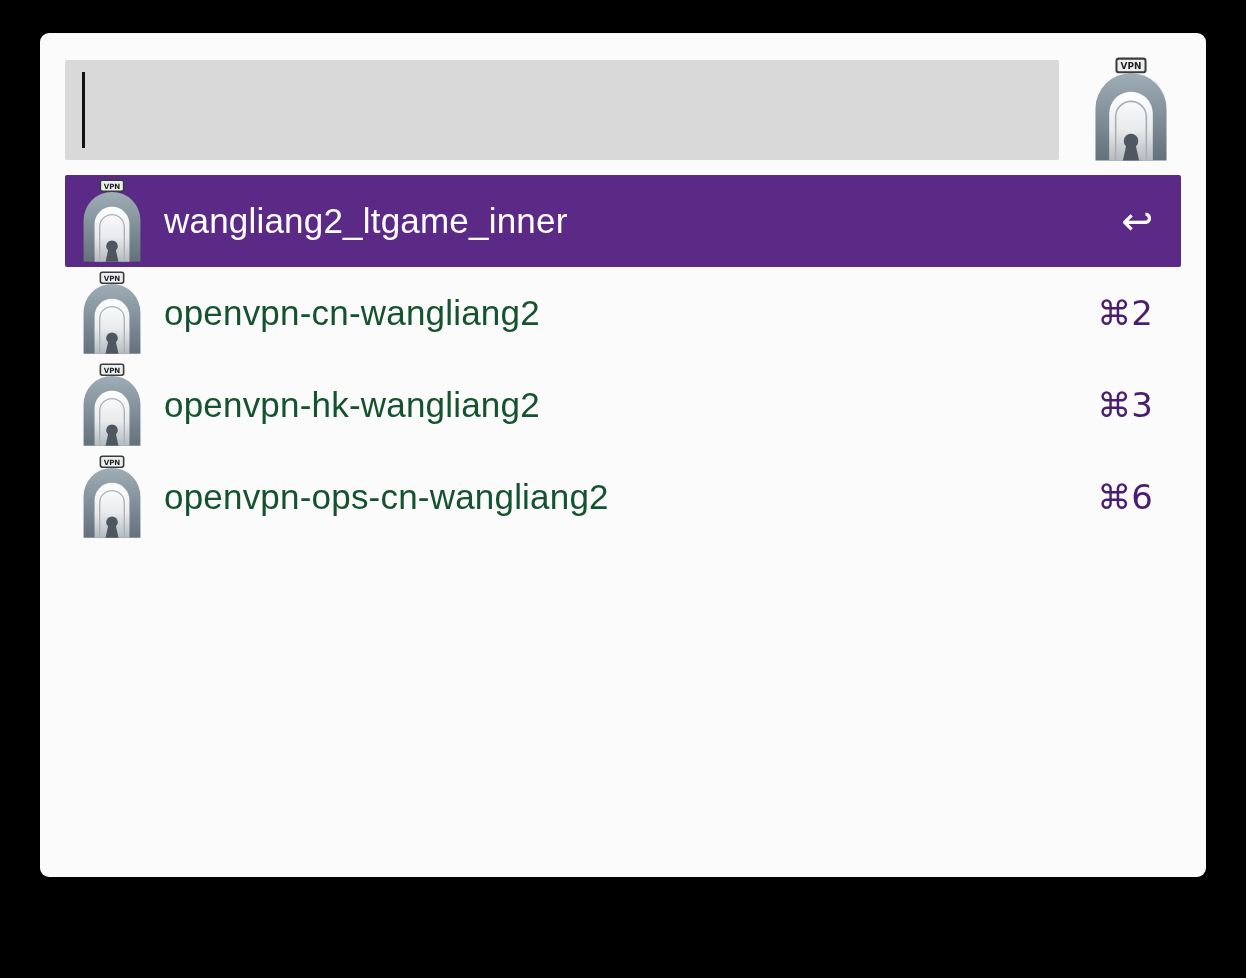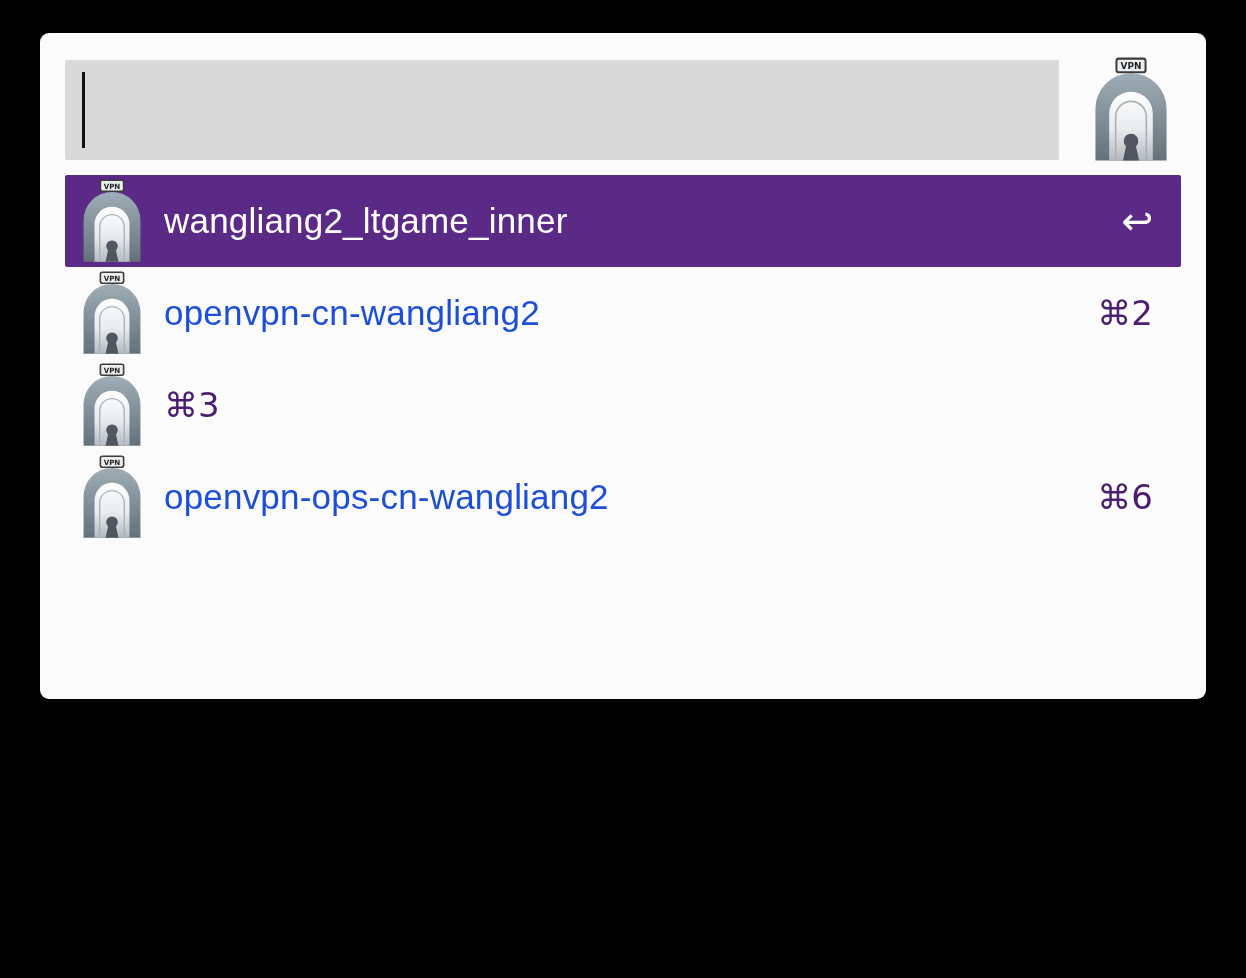--- a/index.html
+++ b/index.html
@@ -9,21 +9,21 @@
     height: 978px;
     background: #000000;
     font-family: "Liberation Sans", "DejaVu Sans", sans-serif;
     overflow: hidden;
   }
   .launcher-window {
     position: absolute;
     left: 40px;
     top: 33px;
     width: 1166px;
-    height: 666px;
+    height: 844px;
     background: #fbfbfb;
     border-radius: 9px;
     box-sizing: border-box;
     padding: 24px 25px 0 25px;
   }
   .search-row {
     display: flex;
     align-items: center;
   }
   .search-field {
@@ -62,21 +62,21 @@
     flex: 0 0 auto;
     width: 80px;
     height: 84px;
     margin-left: 5px;
     margin-right: 12px;
   }
   .row-icon svg { width: 100%; height: 100%; }
   .row-label {
     flex: 1 1 auto;
     font-size: 35px;
-    color: #1d4ed8;
+    color: #14532d;
     letter-spacing: 0.2px;
     white-space: nowrap;
     overflow: hidden;
   }
   .row-shortcut {
     flex: 0 0 auto;
     font-size: 34px;
     color: #4a1d6e;
     margin-right: 26px;
     font-family: "DejaVu Sans", "Liberation Sans", sans-serif;
@@ -142,20 +142,21 @@
             <use href="#vpn-icon"></use>
           </svg></span>
       <span class="row-label">openvpn-cn-wangliang2</span>
       <span class="row-shortcut">⌘2</span>
     </div>
 
     <div class="row">
       <span class="row-icon"><svg>
             <use href="#vpn-icon"></use>
           </svg></span>
+      <span class="row-label">openvpn-hk-wangliang2</span>
       <span class="row-shortcut">⌘3</span>
     </div>
 
 
 
     <div class="row">
       <span class="row-icon"><svg>
             <use href="#vpn-icon"></use>
           </svg></span>
       <span class="row-label">openvpn-ops-cn-wangliang2</span>

